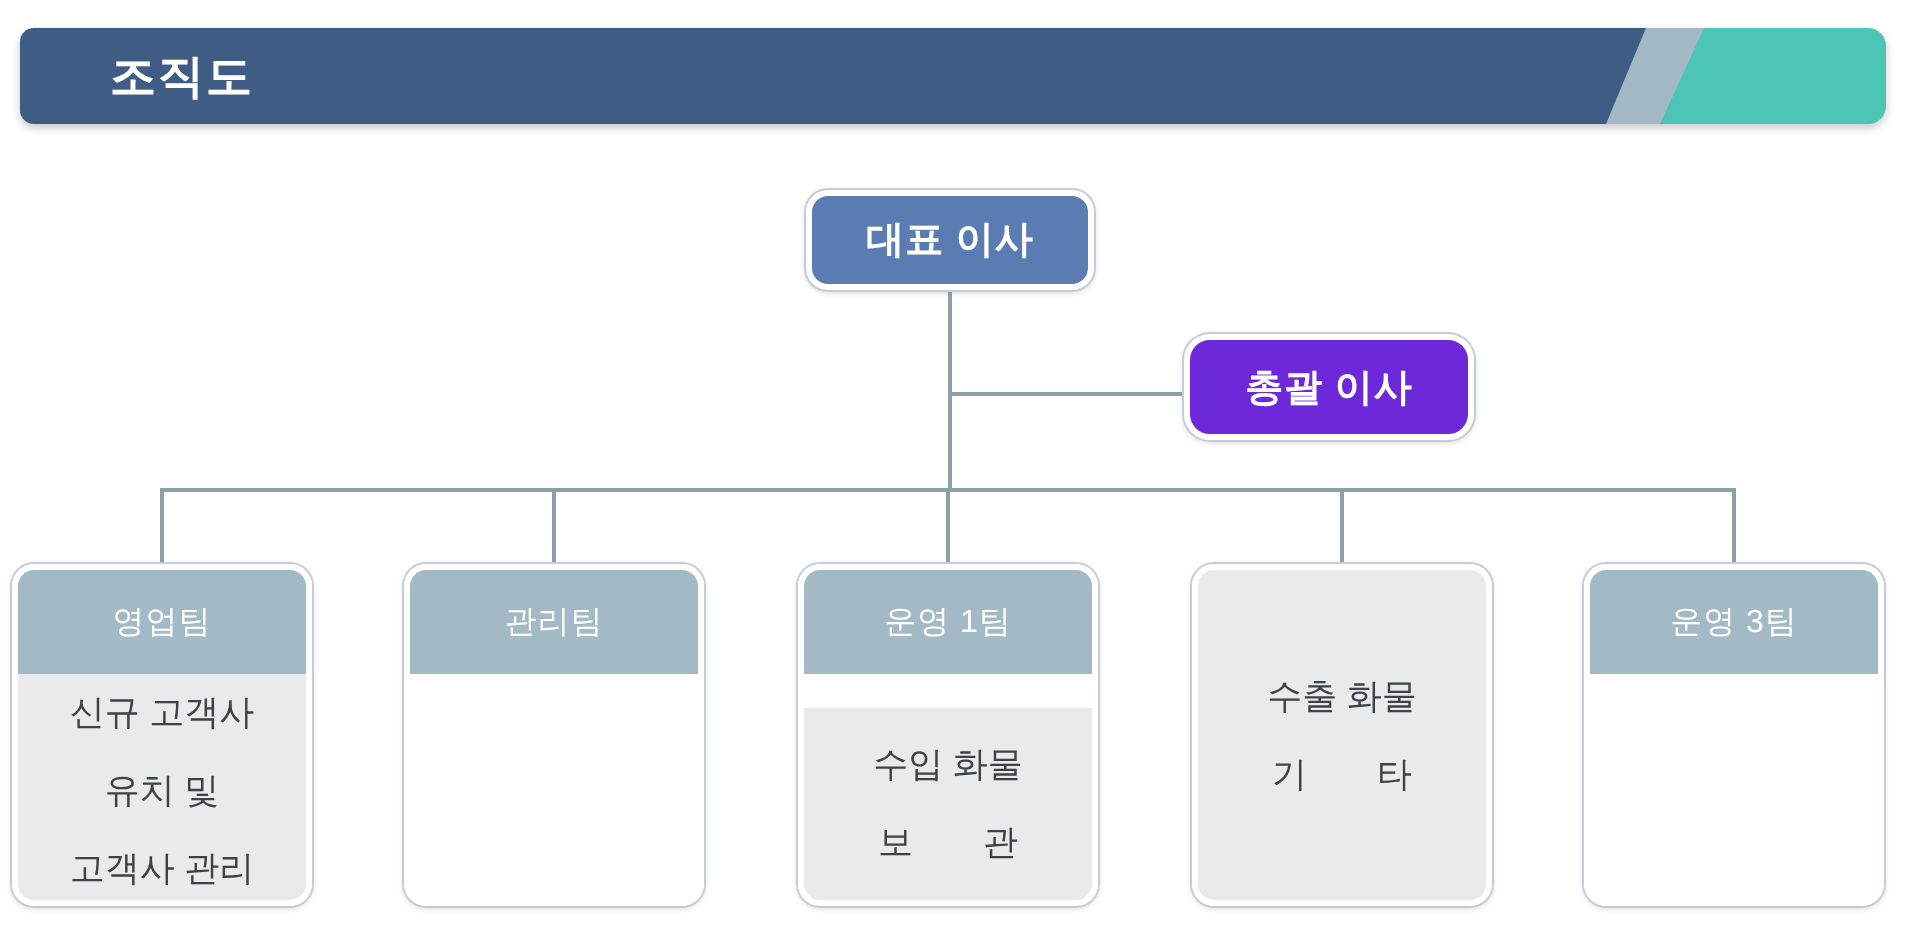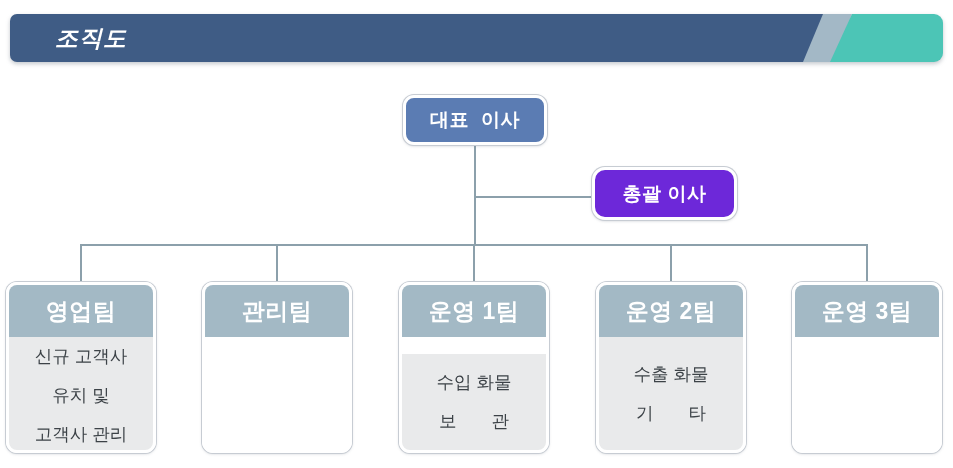--- a/index.html
+++ b/index.html
@@ -20,47 +20,47 @@
     background:#a3b8c6;
     clip-path:polygon(20px 0, 49px 0, 29px 100%, 0 100%);
   }
   .bar-accent {
     position:absolute; left:822px; top:14px; width:121px; height:48px;
     background:#4cc5b6; border-radius:0 9px 9px 0;
     clip-path:polygon(30px 0, 100% 0, 100% 100%, 8px 100%);
   }
   .bar-title {
     position:absolute; left:55px; top:14px; height:48px; line-height:48px;
-    color:#ffffff; font-size:23px; font-weight:bold; letter-spacing:1px;font-style:italic;
+    color:#ffffff; font-size:23px; font-weight:bold; letter-spacing:1px;
   }
 
   
   .line { position:absolute; background:#8ca0ab; }
 
   
   .node {
     position:absolute; display:flex; align-items:center; justify-content:center;
     color:#ffffff; font-size:19px; font-weight:bold; letter-spacing:0.5px;
     border:3px solid #ffffff; border-radius:11px;
     box-shadow:0 0 0 1px #c7ccd3, 0 1px 3px rgba(100,110,125,0.35);
   }
-  .node.ceo  { left:403px; top:95px;  width:144px; height:50px; background:#5b7cb3;font-family:Liberation Mono, monospace; }
+  .node.ceo  { left:403px; top:95px;  width:144px; height:50px; background:#5b7cb3; }
   .node.exec { left:592px; top:167px; width:145px; height:53px; background:#6d28d9; border-radius:13px; }
 
   
   .team {
     position:absolute; top:282px; width:150px; height:171px;
     border:3px solid #ffffff; border-radius:11px; overflow:hidden;
     box-shadow:0 0 0 1px #c7ccd3, 0 1px 3px rgba(100,110,125,0.3);
     display:flex; flex-direction:column;
   }
   .team-header {
     height:52px; flex:0 0 52px; background:#a3b9c5;
     display:flex; align-items:center; justify-content:center;
-    color:#ffffff; font-size:23px; font-weight:bold; letter-spacing:0.5px;
+    color:#ffffff; font-size:16px; font-weight:normal; letter-spacing:0.5px;
   }
   .team-body {
     flex:1; background:#e9eaeb;
     display:flex; flex-direction:column; align-items:center; justify-content:center;
   }
   .team-line {
     color:#3c4247; font-size:17.5px; line-height:39px; white-space:pre;
     text-align:center;
   }
   .team-1 { left:6px; }
@@ -120,23 +120,20 @@
     <div class="team-header">
       <span>운영 1팀</span>
     </div>
     <div class="team-body">
       <div class="team-line">수입 화물</div>
       <div class="team-line">보　　관</div>
     </div>
   </section>
 
   <section class="team team-4">
-    <div class="team-header">
-      <span>운영 2팀</span>
-    </div>
     <div class="team-body">
       <div class="team-line">수출 화물</div>
       <div class="team-line">기　　타</div>
     </div>
   </section>
 
   <section class="team team-5">
     <div class="team-header">
       <span>운영 3팀</span>
     </div>

